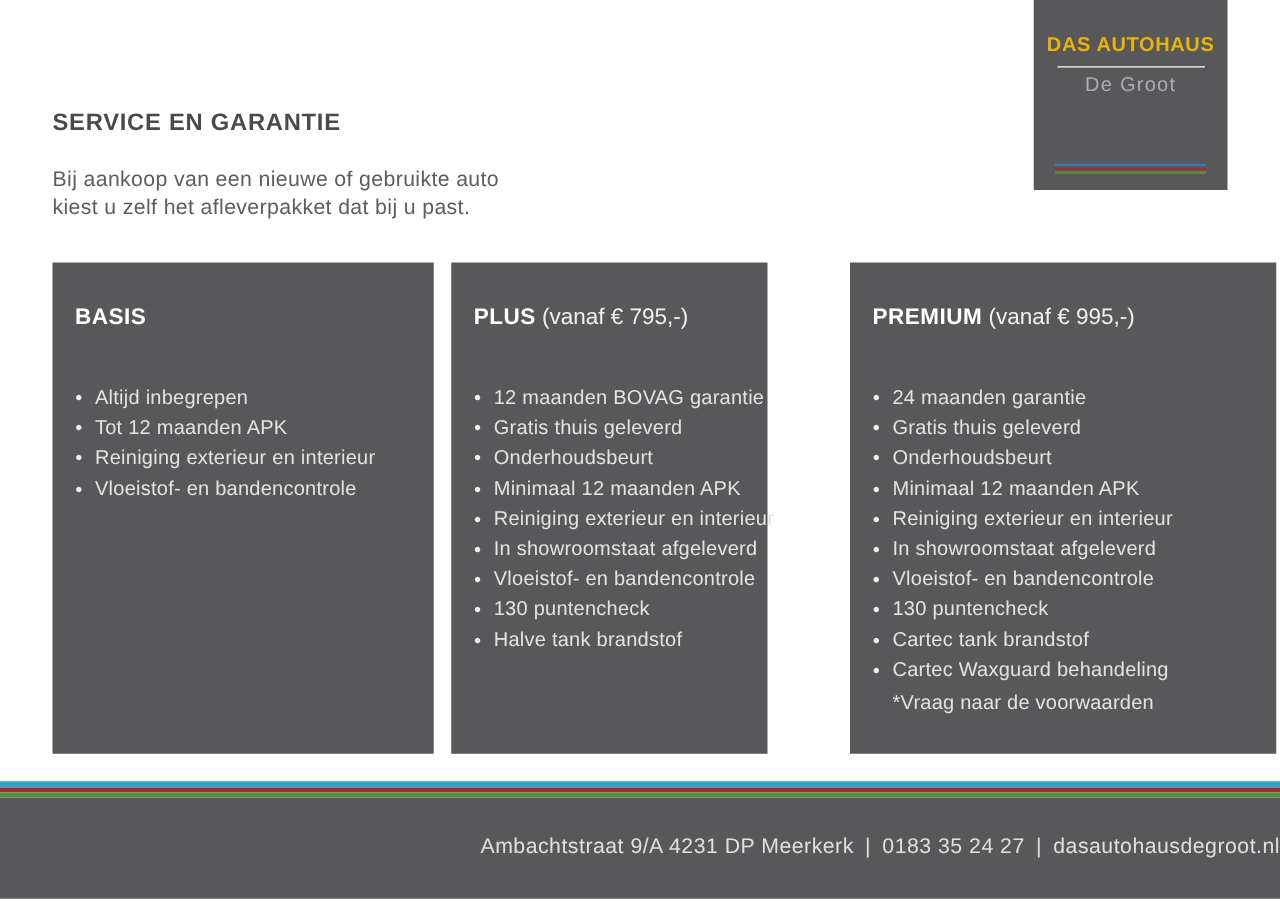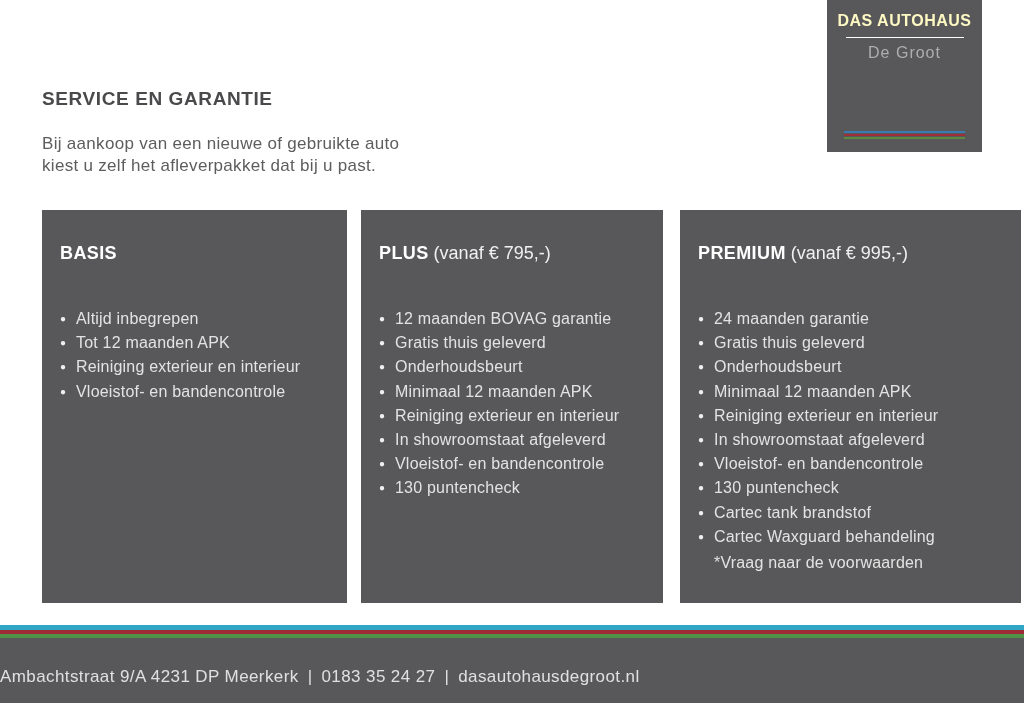--- a/index.html
+++ b/index.html
@@ -13,22 +13,22 @@
 
   
   .logo-box {
     position: absolute;
     left: 827px; top: 0;
     width: 155px; height: 152px;
     background: #58585a;
     text-align: center;
   }
   .logo-title {
-    padding-top: 12px;
-    color: #fef9c3;
+    padding-top: 28px;
+    color: #eab308;
     font-weight: bold;
     font-size: 16px;
     letter-spacing: 0.5px;
     white-space: nowrap;
   }
   .logo-divider {
     width: 118px;
     height: 1px;
     background: #fdfdfd;
     margin: 7px auto 6px auto;
@@ -69,21 +69,21 @@
 
   
   .card {
     position: absolute;
     top: 210px;
     height: 393px;
     background: #58585a;
     color: #e3e3e3;
   }
   .card-basis   { left: 42px;  width: 305px; }
-  .card-plus    { left: 361px; width: 302px; }
+  .card-plus    { left: 361px; width: 253px; }
   .card-premium { left: 680px; width: 341px; }
 
   .card-title {
     padding: 33px 0 0 18px;
     font-size: 18px;
     line-height: 20px;
     color: #ffffff;
     white-space: nowrap;
   }
   .card-title .pkg-name { font-weight: bold; letter-spacing: 0.4px; }
@@ -123,23 +123,23 @@
     top: 625px;
   }
   .footer-stripes .fs-cyan  { height: 5px; background: #2fa6c4; }
   .footer-stripes .fs-red   { height: 4px; background: #9e2a35; }
   .footer-stripes .fs-green { height: 4px; background: #4e9147; }
 
   .footer-bar {
     position: absolute;
     left: 0; right: 0;
     top: 638px;
-    height: 65px;
+    height: 81px;
     background: #58585a;
-    text-align: left;
+    text-align: right;
   }
   .footer-bar .footer-line {
     padding-top: 29px;
     font-size: 17px;
     letter-spacing: 0.4px;
     color: #e0e0e0;
     white-space: nowrap;
   }
   .footer-bar .sep { padding: 0 9px; color: #e0e0e0; }
 </style>
@@ -183,20 +183,21 @@
   </div>
   <ul class="feature-list">
       <li>12 maanden BOVAG garantie</li>
       <li>Gratis thuis geleverd</li>
       <li>Onderhoudsbeurt</li>
       <li>Minimaal 12 maanden APK</li>
       <li>Reiniging exterieur en interieur</li>
       <li>In showroomstaat afgeleverd</li>
       <li>Vloeistof- en bandencontrole</li>
       <li>130 puntencheck</li>
+      <li>Halve tank brandstof</li>
     </ul>
 </div>
 
 <div class="card card-premium">
   <div class="card-title">
     <span class="pkg-name">PREMIUM</span><span class="pkg-price"> (vanaf € 995,-)</span>
   </div>
   <ul class="feature-list">
       <li>24 maanden garantie</li>
       <li>Gratis thuis geleverd</li>

